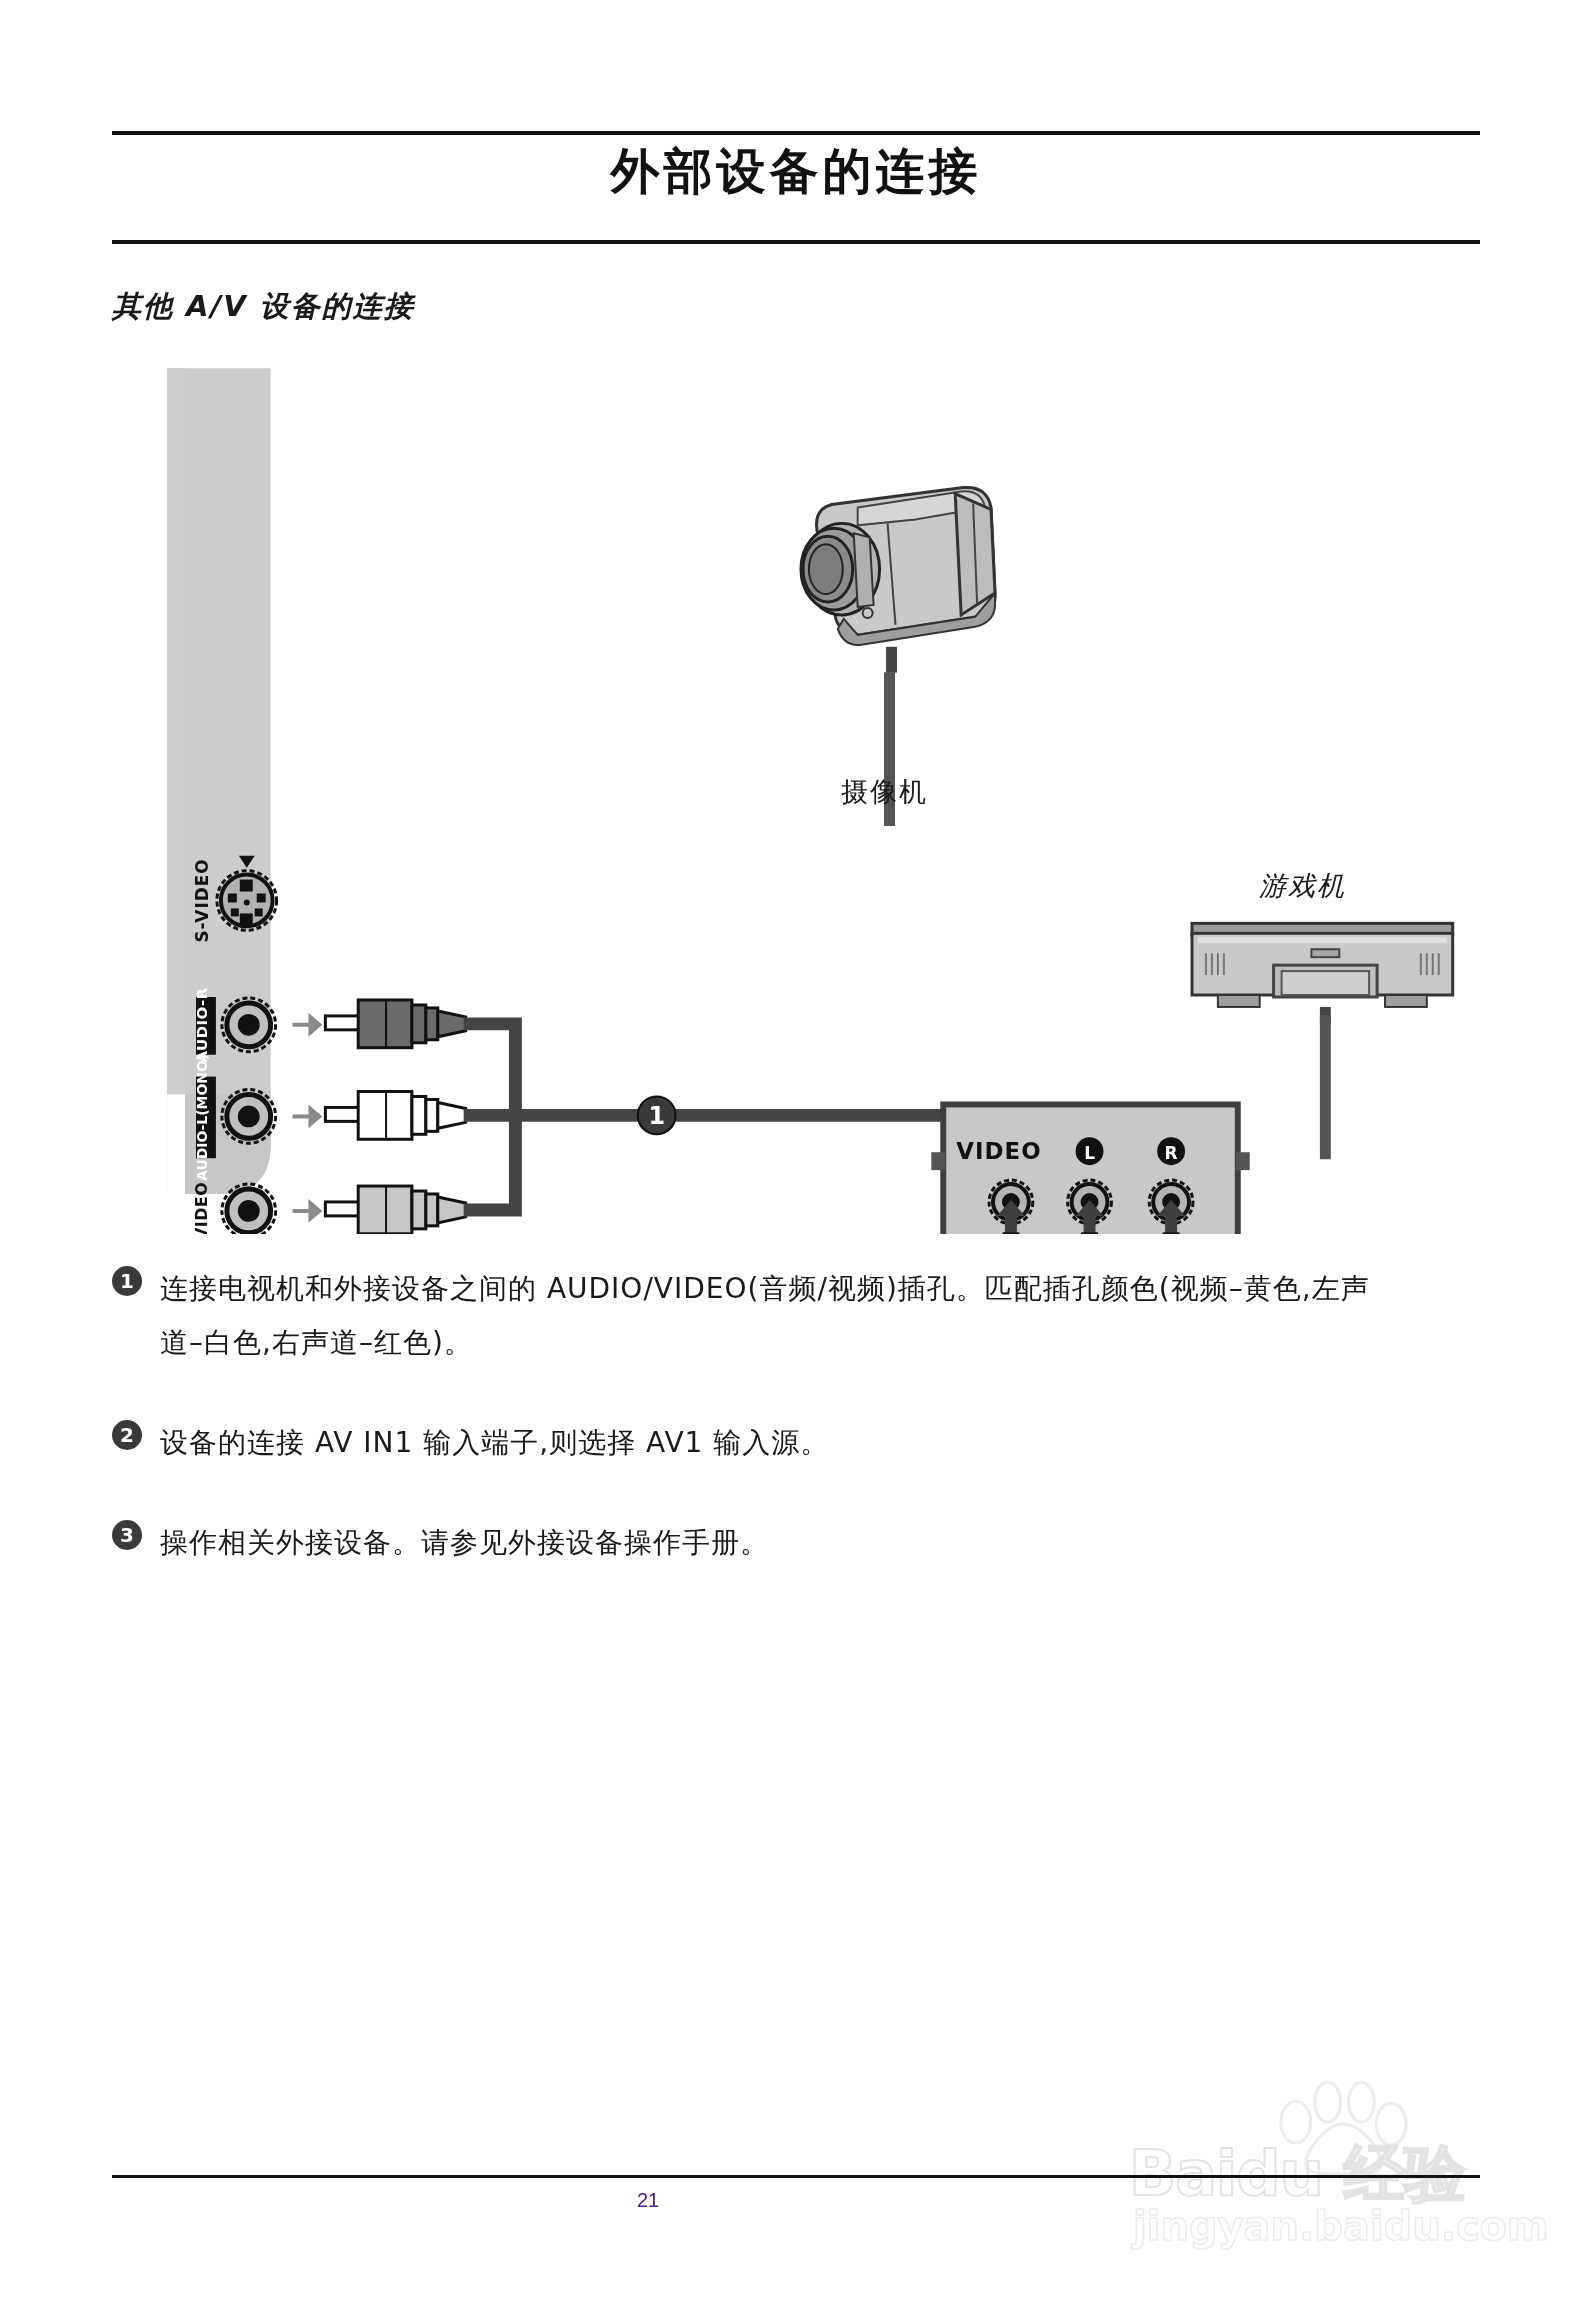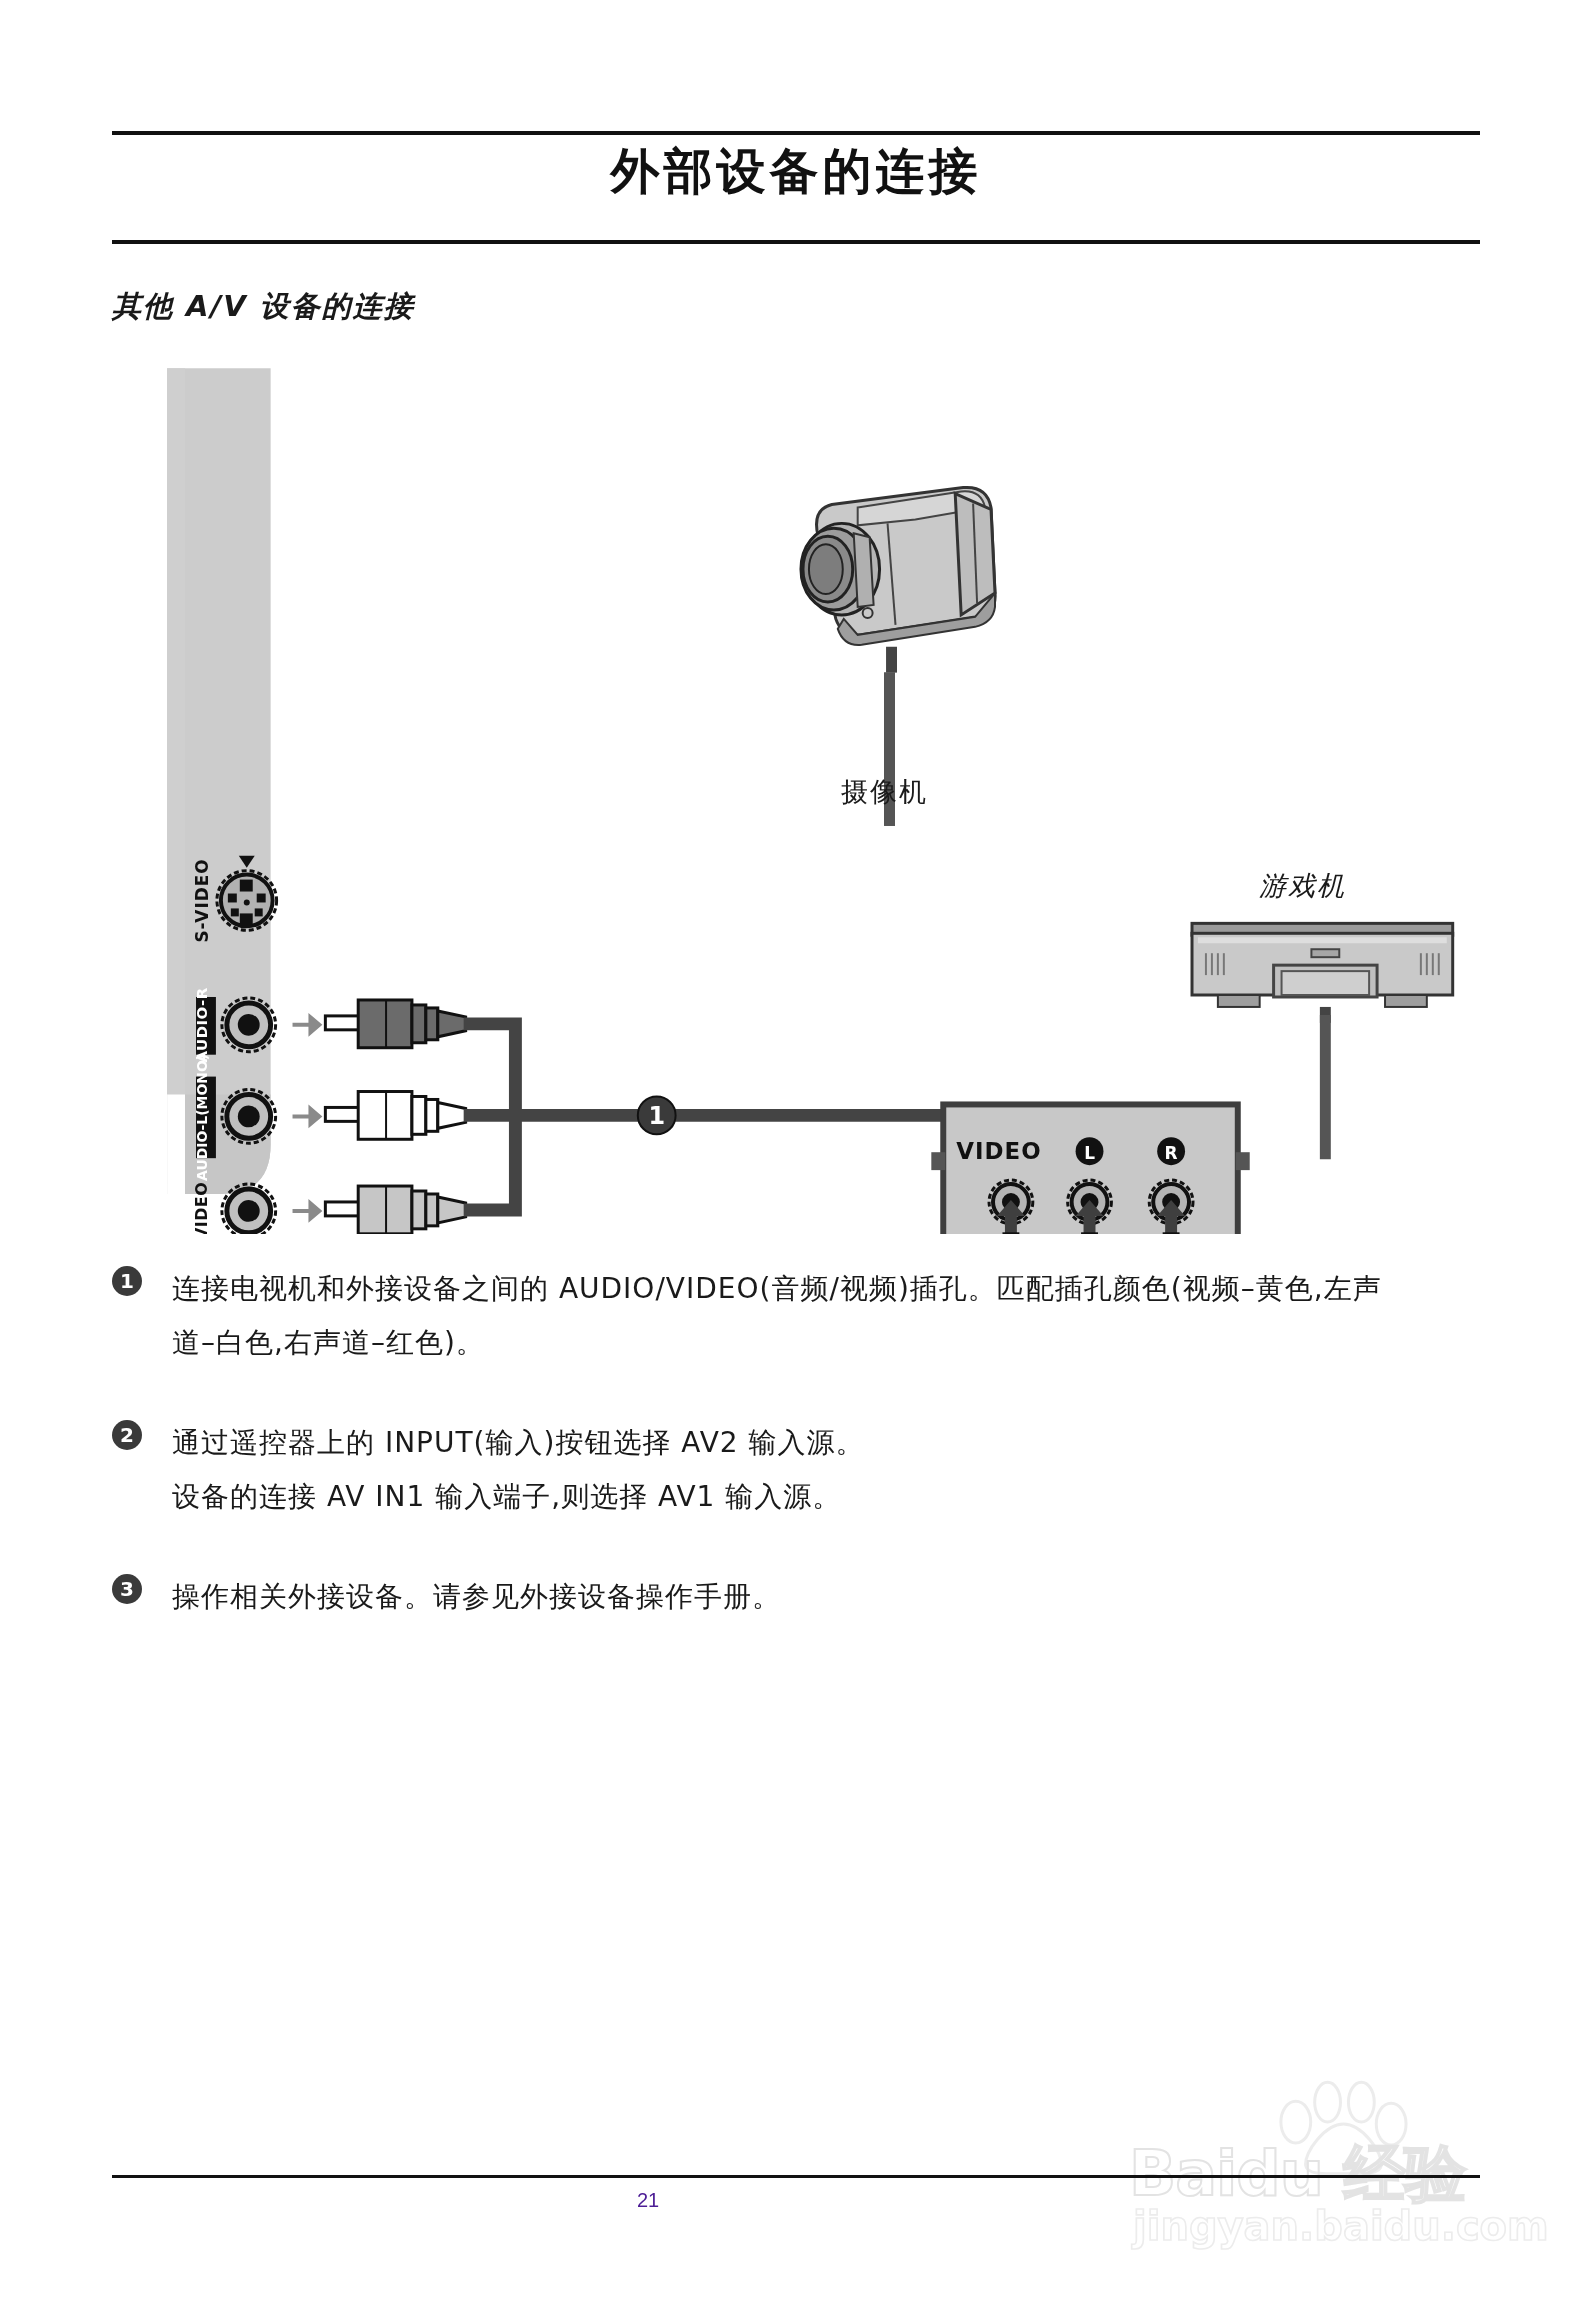--- a/index.html
+++ b/index.html
@@ -101,21 +101,21 @@
     font-family: "DejaVu Sans", "Liberation Sans", sans-serif;
   }
   .step-body {
     margin-left: 48px;
     font-size: 28px;
     line-height: 54px;
     letter-spacing: 1px;
     color: #1a1a1a;
     font-family: "DejaVu Sans", "Liberation Sans", sans-serif;
   }
-  .step-body .ln { display: block; margin-left: 12px; }
+  .step-body .ln { display: block; }
 
   
   .footer-rule {
     position: absolute;
     left: 112px; top: 2175px;
     width: 1368px; height: 3px;
     background: #111;
   }
   .page-number {
     position: absolute;
@@ -422,21 +422,20 @@
       <div class="step-bullet">1</div>
       <div class="step-body">
         <span class="ln">连接电视机和外接设备之间的 AUDIO/VIDEO(音频/视频)插孔。匹配插孔颜色(视频–黄色,左声</span>
         <span class="ln">道–白色,右声道–红色)。</span>
       </div>
     </div>
 
     <div class="step">
       <div class="step-bullet">2</div>
       <div class="step-body">
-        <span class="ln">通过遥控器上的 INPUT(输入)按钮选择 AV2 输入源。</span>
         <span class="ln">设备的连接 AV IN1 输入端子,则选择 AV1 输入源。</span>
       </div>
     </div>
 
     <div class="step">
       <div class="step-bullet">3</div>
       <div class="step-body">
         <span class="ln">操作相关外接设备。请参见外接设备操作手册。</span>
       </div>
     </div>

